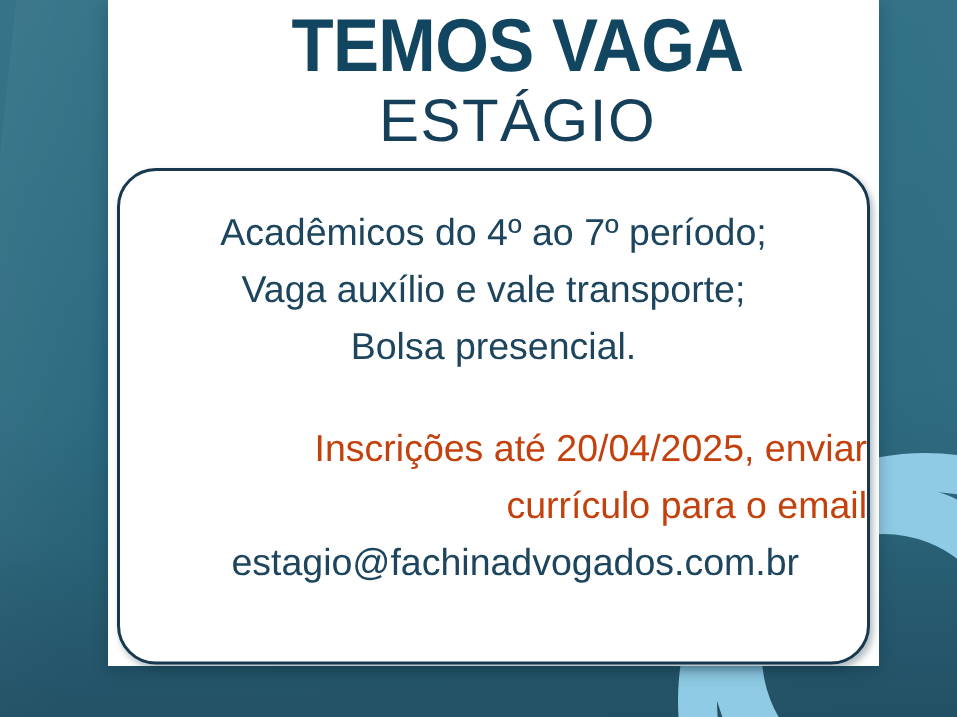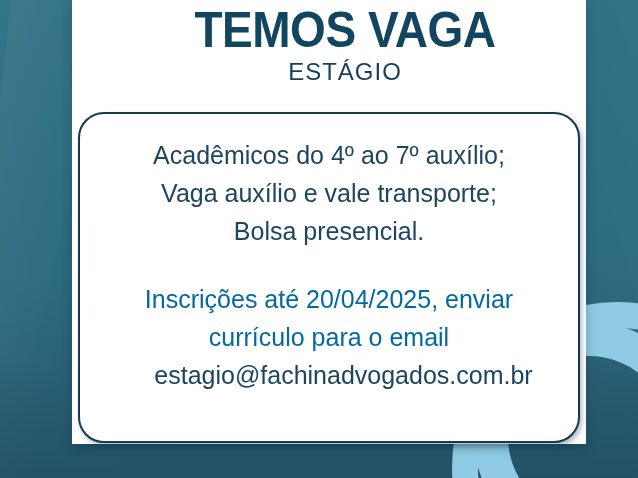--- a/index.html
+++ b/index.html
@@ -117,21 +117,21 @@
     font-weight: bold;
     letter-spacing: -0.5px;
     color: #12455f;
     transform: scaleX(0.92);
     transform-origin: center;
     text-shadow: 0 1px 0 rgba(255,255,255,0.6);
   }
   .subhead {
     margin: 0;
     padding-top: 2px;
-    font-size: 24px;
+    font-size: 40px;
     line-height: 1.1;
     font-weight: normal;
     letter-spacing: 1px;
     color: #163f59;
   }
 
   
   .info-card {
     position: absolute;
     left: 78px;
@@ -163,22 +163,23 @@
     white-space: nowrap;
   }
   .apply-block {
     margin-top: 30px;
     width: 100%;
     text-align: center;
   }
   .apply-line {
     font-size: 25px;
     line-height: 38px;
-    color: #0369a1;
+    color: #c2410c;
     white-space: nowrap;
+    text-align: right;
   }
   .email-line {
     font-size: 25px;
     line-height: 38px;
     color: #1d455e;
     white-space: nowrap;
     padding-left: 29px;
   }
 </style>
 </head>
@@ -200,21 +201,21 @@
   <div class="panel"></div>
 
   <div class="headline-block">
     <h1 class="headline">TEMOS VAGA</h1>
     <h2 class="subhead">ESTÁGIO</h2>
   </div>
 
   <div class="info-card">
 
     <ul class="req-list">
-      <li class="req-line">Acadêmicos do 4º ao 7º auxílio;</li>
+      <li class="req-line">Acadêmicos do 4º ao 7º período;</li>
       <li class="req-line">Vaga auxílio e vale transporte;</li>
       <li class="req-line">Bolsa presencial.</li>
     </ul>
 
     <div class="apply-block">
       <div class="apply-line">Inscrições até 20/04/2025, enviar</div>
       <div class="apply-line">currículo para o email</div>
       <div class="email-line">estagio@fachinadvogados.com.br</div>
     </div>
 

